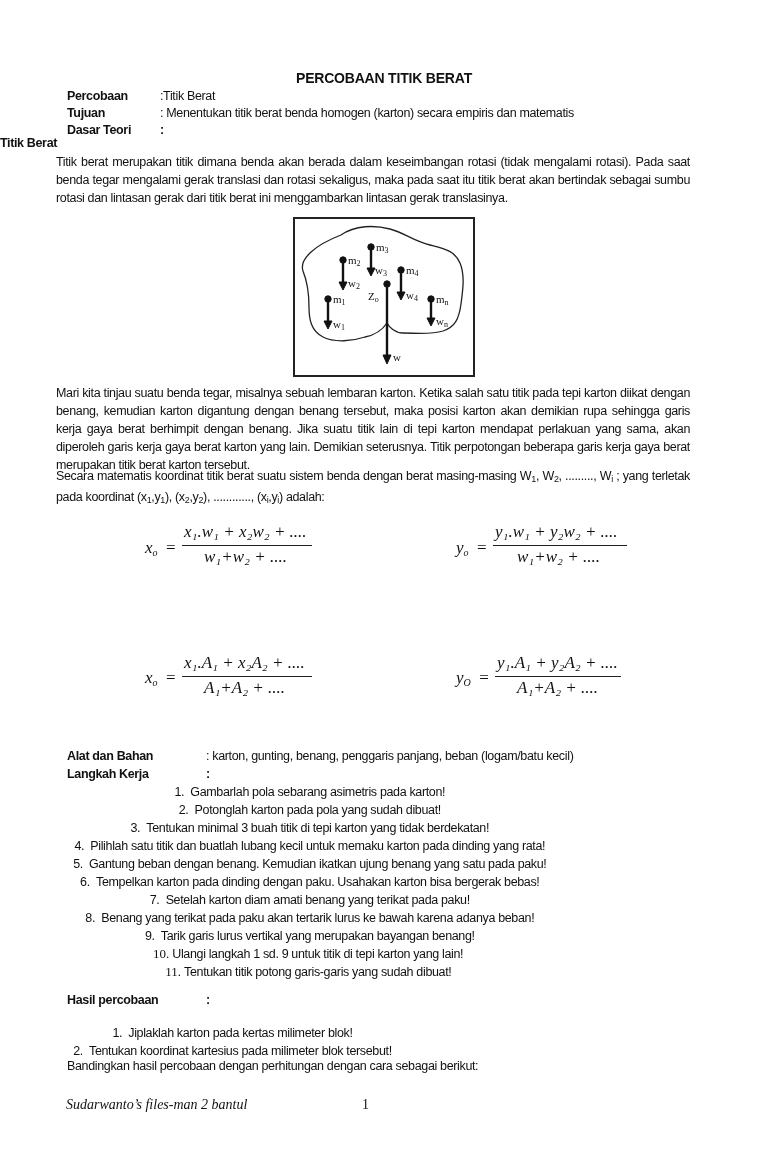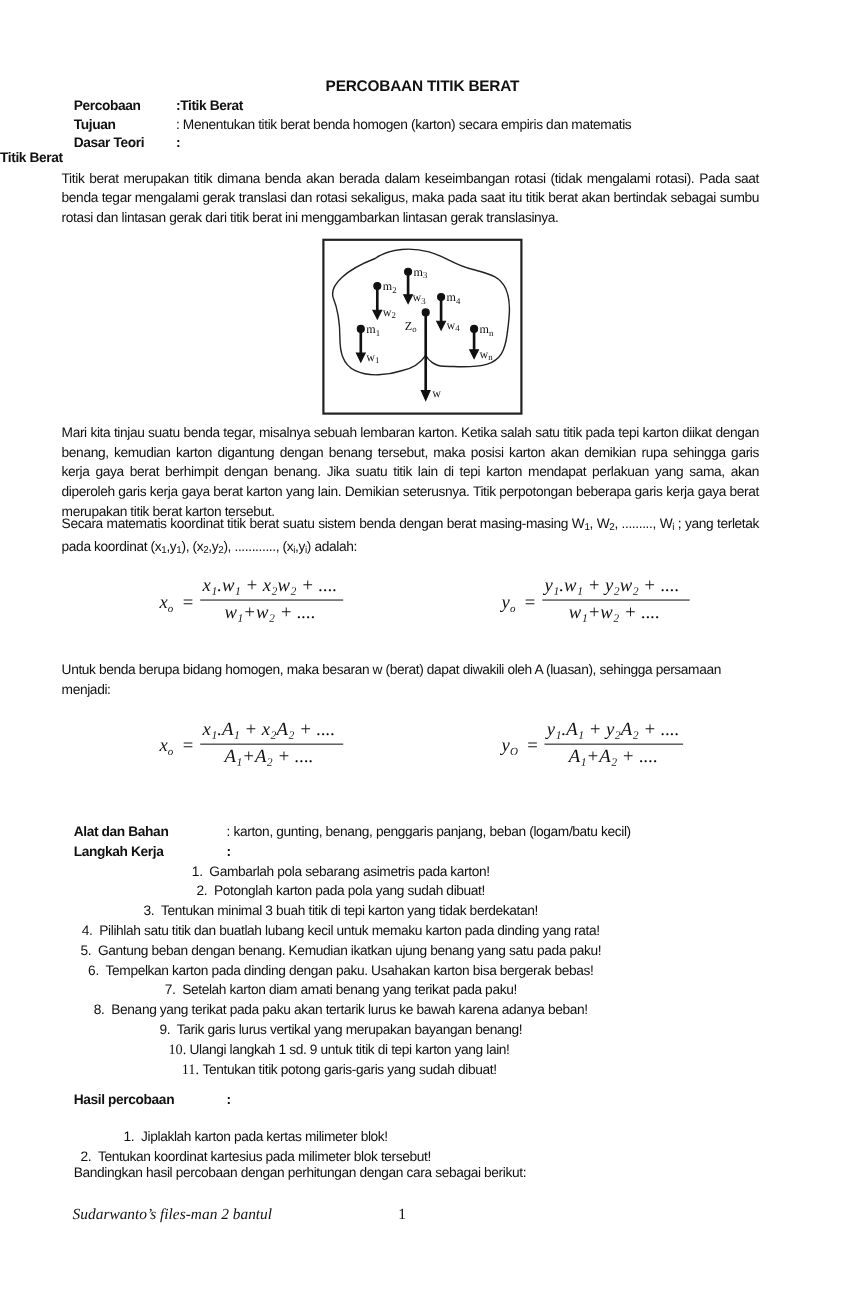--- a/index.html
+++ b/index.html
@@ -32,21 +32,21 @@
   .sm { font-size: 9px; vertical-align: -2px; }
 </style>
 </head>
 <body>
 
 <div class="page">
 
   <div class="abs title">PERCOBAAN TITIK BERAT</div>
 
   <div class="abs row" style="top:88px">
-    <span class="lbl">Percobaan</span><span style="font-weight:bold">:Titik Berat</span>
+    <span class="lbl">Percobaan</span><span style="font-weight:normal">:Titik Berat</span>
   </div>
   <div class="abs row" style="top:105px">
     <span class="lbl">Tujuan</span><span>: Menentukan titik berat benda homogen (karton) secara empiris dan matematis</span>
   </div>
   <div class="abs row" style="top:122px">
     <span class="lbl">Dasar Teori</span><span style="font-weight:bold">:</span>
   </div>
 
   <div class="abs sub-title">Titik Berat</div>
 
@@ -125,21 +125,20 @@
       <div class="den" style="left:22px; top:25px;">A₁+A₂ + ....</div>
     </div>
     <div class="lhs" style="left:456px; top:668px;"><span>y</span><sub class="it">O</sub><span class="up"> &nbsp;=</span></div>
     <div class="frac" style="left:495px; top:653px; width:126px; height:46px;">
       <div class="num" style="left:2px; top:0;">y₁.A₁ + y₂A₂ + ....</div>
       <div class="bar" style="left:0; top:23px; width:126px;"></div>
       <div class="den" style="left:22px; top:25px;">A₁+A₂ + ....</div>
     </div>
   </div>
 
-  <div class="abs para left" style="top:600px; width:600px;">Untuk benda berupa bidang homogen, maka besaran w (berat) dapat diwakili oleh A (luasan), sehingga persamaan menjadi:</div>
 
   <div class="abs row" style="top:748px">
     <span class="lbl2">Alat dan Bahan</span><span>: karton, gunting, benang, penggaris panjang, beban (logam/batu kecil)</span>
   </div>
   <div class="abs row" style="top:766px">
     <span class="lbl2">Langkah Kerja</span><span style="font-weight:bold">:</span>
   </div>
 
   <ol class="abs steps" style="left:67px; top:783px;">
     <li class="step"><span class="n">1.</span><span>Gambarlah pola sebarang asimetris pada karton!</span></li>

